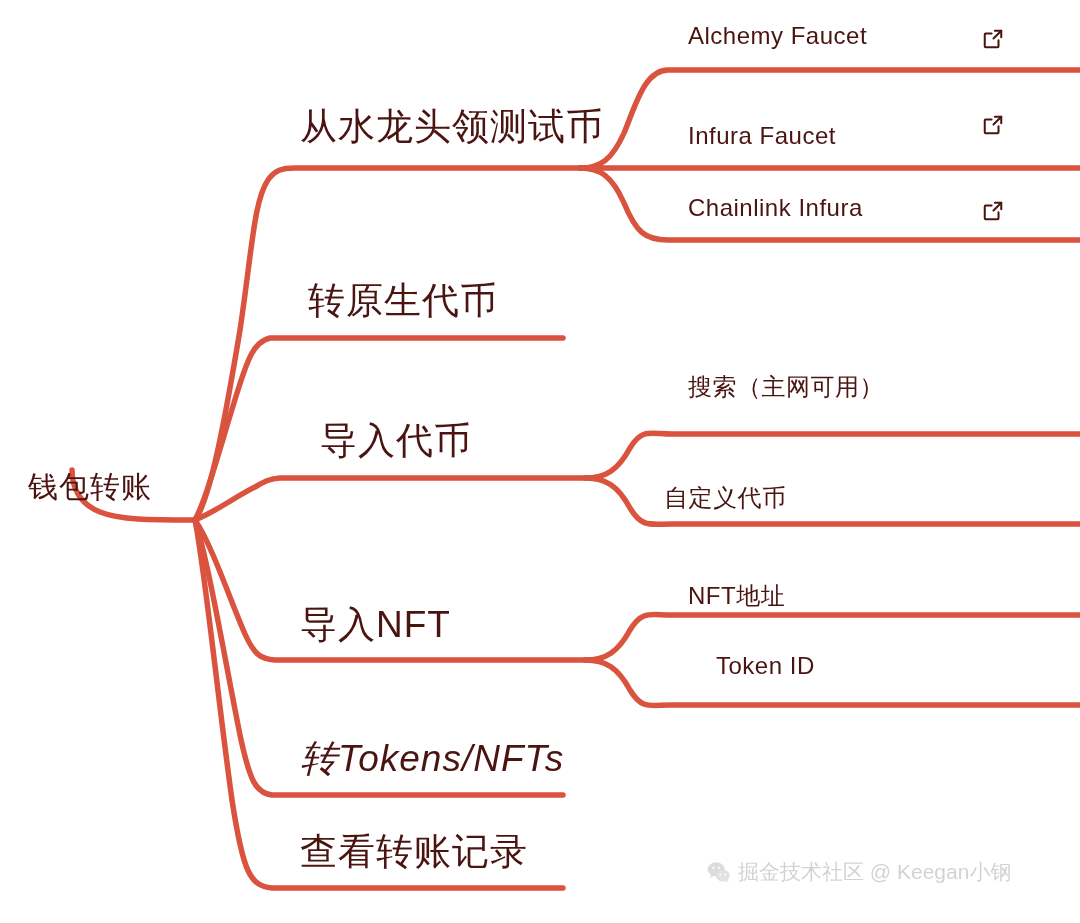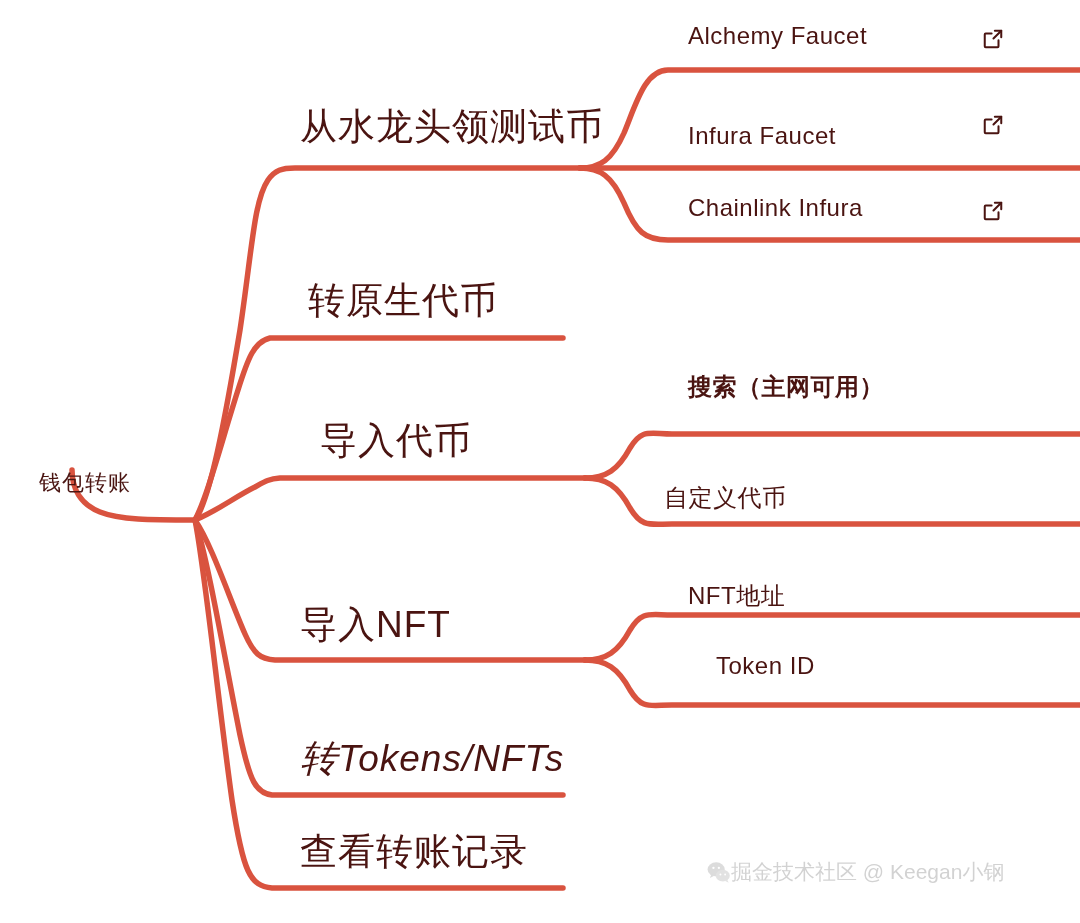--- a/index.html
+++ b/index.html
@@ -1,26 +1,26 @@
 <!DOCTYPE html>
 <html><head>
 <meta charset="utf-8">
 <style>
   html,body{margin:0;padding:0;background:#ffffff;}
   body{width:1080px;height:923px;position:relative;overflow:hidden;
        font-family:"Liberation Sans","DejaVu Sans",sans-serif;}
   #mindmap-svg{position:absolute;left:0;top:0;width:1080px;height:923px;}
   .node-label{position:absolute;color:#4a1411;white-space:nowrap;line-height:1;}
-  .root-label{font-size:22px;letter-spacing:1px;margin-left:11px;}
+  .root-label{font-size:30px;letter-spacing:1px;}
   .branch-label{font-size:37px;letter-spacing:1px;}
   .leaf-label{font-size:24px;letter-spacing:0.5px;}
   .ext-icon{position:absolute;width:22px;height:22px;}
   .ext-icon svg{display:block;width:22px;height:22px;}
   #watermark{position:absolute;left:706px;top:858px;display:flex;
-             align-items:center;opacity:0.34;}
+             align-items:center;gap:7px;opacity:0.34;}
   #watermark .wm-text{font-size:21px;color:#7d7d7d;white-space:nowrap;
              font-family:"Liberation Sans","DejaVu Sans",sans-serif;}
   .wechat-icon{width:25px;height:25px;flex:0 0 auto;}
 </style>
 </head>
 <body>
 
 <svg id="mindmap-svg" viewBox="0 0 1080 923" xmlns="http://www.w3.org/2000/svg">
   <g fill="none" stroke="#d9533f" stroke-width="5.5" stroke-linecap="round">
 
@@ -84,21 +84,21 @@
 
 <div class="node-label leaf-label" style="left:688px;top:196px;">Chainlink Infura</div>
 <div class="ext-icon" style="left:982px;top:200px;">
   <svg viewBox="0 0 24 24" fill="none" stroke="#4a1411" stroke-width="2.2" stroke-linecap="round" stroke-linejoin="round">
     <path d="M14 3h7v7"></path>
       <path d="M21 3l-8.5 8.5"></path>
     <path d="M18 13.5V20a1 1 0 0 1-1 1H4a1 1 0 0 1-1-1V7a1 1 0 0 1 1-1h6.5"></path>
   </svg>
 </div>
 
-<div class="node-label leaf-label" style="left:688px;top:375px;font-weight:bold;">搜索（主网可用）</div>
+<div class="node-label leaf-label" style="left:688px;top:375px;">搜索（主网可用）</div>
 <div class="node-label leaf-label" style="left:664px;top:473px;margin-top:13px;">自定义代币</div>
 
 <div class="node-label leaf-label" style="left:688px;top:584px;">NFT地址</div>
 <div class="node-label leaf-label" style="left:716px;top:654px;">Token ID</div>
 
 <div id="watermark">
   <svg class="wechat-icon" viewBox="0 0 64 64">
     <ellipse cx="26" cy="24" rx="22" ry="18" fill="#9a9a9a"></ellipse>
     <path d="M14 36 L10 46 L21 40 Z" fill="#9a9a9a"></path>
     <circle cx="19" cy="20" r="3" fill="#ffffff"></circle>

